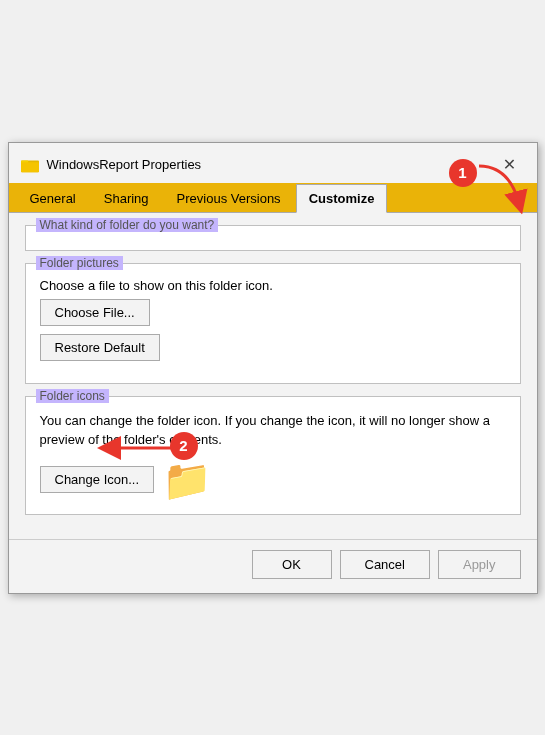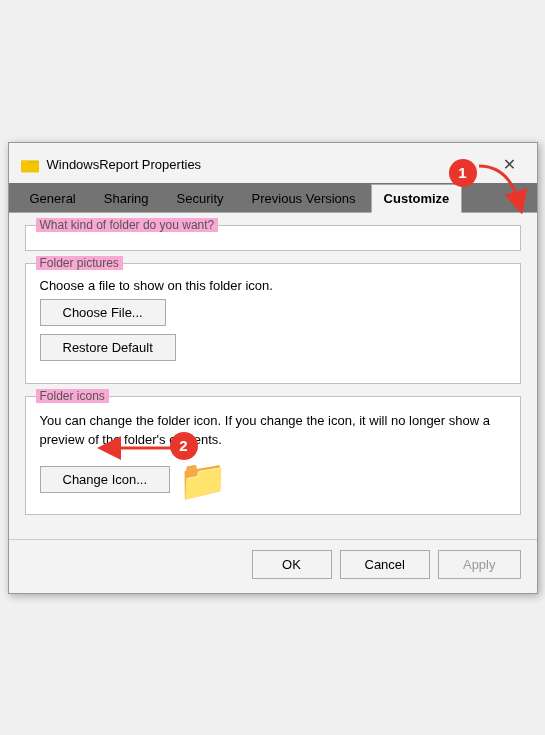--- a/index.html
+++ b/index.html
@@ -47,21 +47,21 @@
       display: flex;
       align-items: center;
       justify-content: center;
       font-size: 16px;
       cursor: pointer;
       color: #444;
     }
     .tabs {
       display: flex;
       padding: 0 8px;
-      background: #737373;
+      background: #eab308;
       border-bottom: 1px solid #aaa;
       margin-top: 4px;
     }
     .tab {
       padding: 6px 12px;
       font-size: 13px;
       cursor: pointer;
       border: 1px solid transparent;
       border-bottom: none;
       margin-right: 2px;
@@ -88,21 +88,21 @@
       margin-bottom: 12px;
       padding: 10px 14px 14px 14px;
       position: relative;
     }
     .section-title {
       font-size: 12px;
       color: #555;
       position: absolute;
       top: -8px;
       left: 10px;
-      background: #f9a8d4;
+      background: #c4b5fd;
       padding: 0 4px;
     }
     .section-body {
       margin-top: 4px;
     }
     .label {
       font-size: 13px;
       margin-bottom: 6px;
       color: #000;
     }
@@ -125,21 +125,21 @@
       font-size: 13px;
     }
     .checkbox-row input[type=checkbox] {
       width: 14px;
       height: 14px;
       cursor: pointer;
     }
     .btn {
       border: 1px solid #aaa;
       background: #f3f3f3;
-      padding: 5px 22px;
+      padding: 5px 14px;
       font-size: 13px;
       cursor: pointer;
       color: #000;
       margin-bottom: 8px;
     }
     .folder-icon-row {
       display: flex;
       align-items: center;
       gap: 8px;
       margin-top: 4px;
@@ -189,21 +189,20 @@
       <rect x="0" y="5" width="20" height="11" rx="1" fill="#F5C400"></rect>
     </svg>
     <span class="titlebar-title">WindowsReport Properties</span>
     <div class="titlebar-close">✕</div>
   </div>
 
   <div class="tabs-container" style="position:relative;">
     <div class="tabs">
       <div class="tab">General</div>
       <div class="tab">Sharing</div>
-      <div class="tab">Security</div>
       <div class="tab">Previous Versions</div>
       <div class="tab active">Customize</div>
     </div>
 
     <div style="position:absolute; top:-18px; right:8px; pointer-events:none; z-index:20;">
       
       <svg width="80" height="60">
         <defs>
           <marker id="arrowhead1" markerWidth="8" markerHeight="8" refX="4" refY="4" orient="auto">
             <path d="M0,0 L8,4 L0,8 Z" fill="#e8362c"></path>

